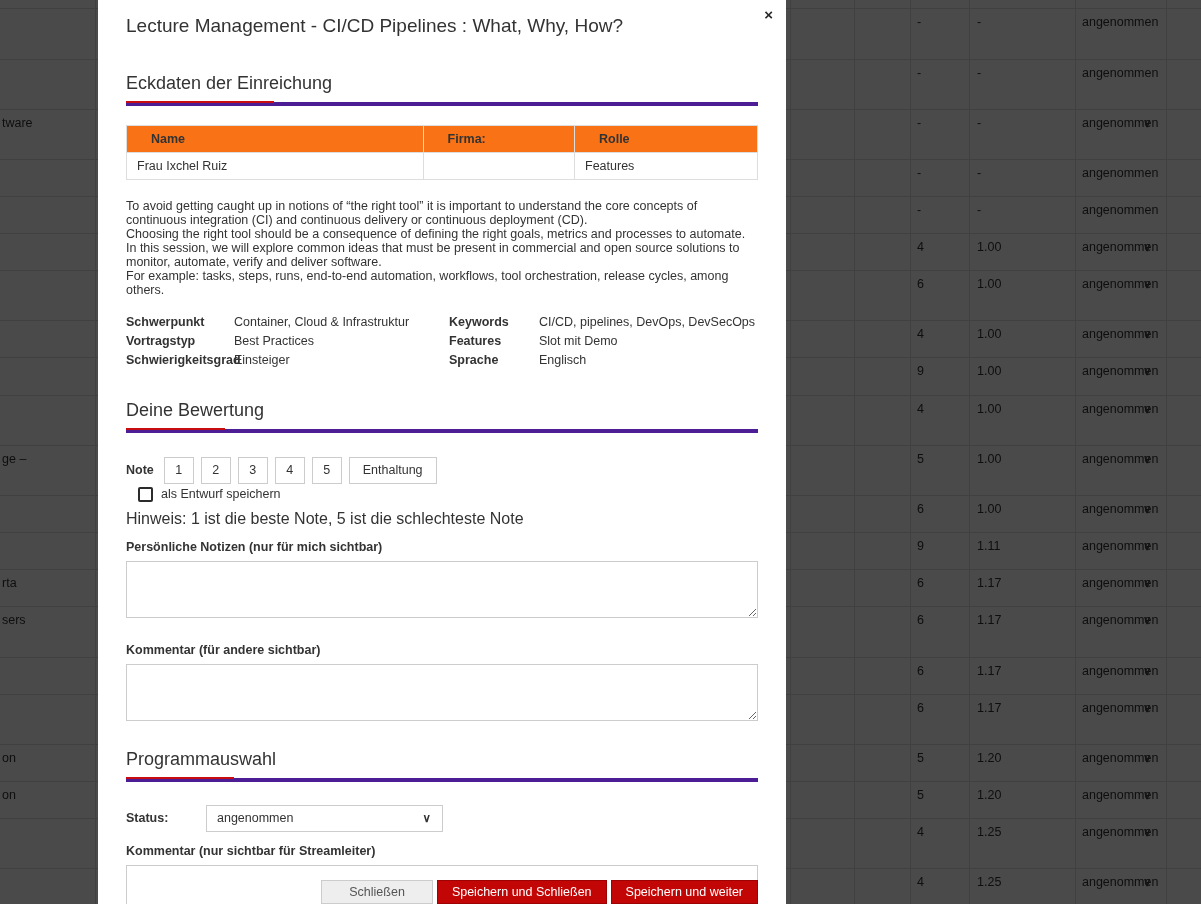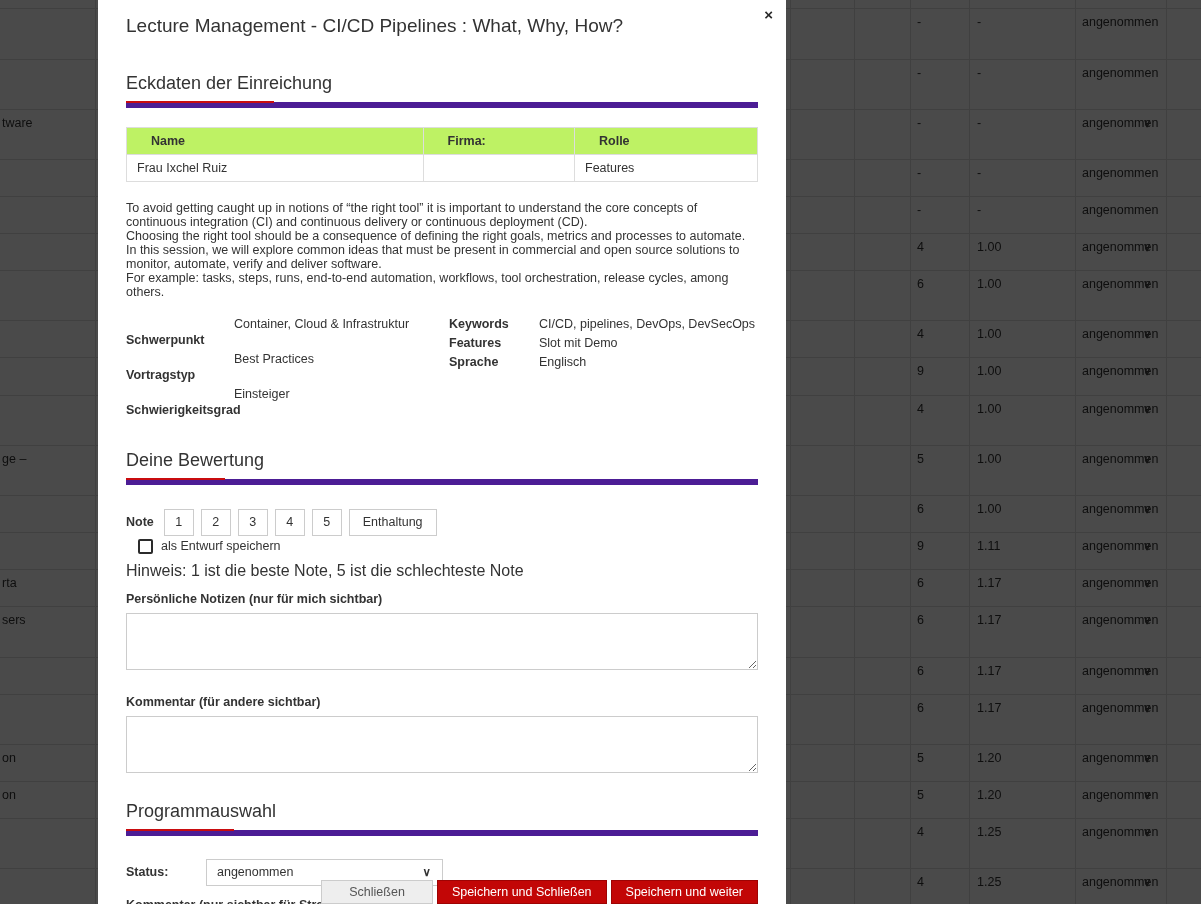--- a/index.html
+++ b/index.html
@@ -21,41 +21,41 @@
   
   .overlay { position:absolute; inset:0; background:rgba(0,0,0,0.71); z-index:10; }
 
   
   .modal { position:absolute; left:98px; top:0; width:688px; height:910px;
     background:#fff; z-index:20; padding:0 28px; }
   .modal-title { padding-top:13px; font-size:19px; font-weight:400; color:#333; line-height:1.4; }
   .close-btn { position:absolute; top:7px; right:13px; font-size:15px; font-weight:700;
     color:#2a2a2a; cursor:pointer; line-height:1; }
 
-  .h2-wrap { position:relative; border-bottom:6px solid #4c1d95; }
+  .h2-wrap { position:relative; border-bottom:4px solid #4c1d95; }
   .h2-wrap h2 { display:inline-block; font-size:18px; font-weight:400; color:#333;
     padding-bottom:8px; position:relative; }
   .h2-wrap h2::after { content:""; position:absolute; left:0; bottom:-1px; height:2px;
     width:72%; background:#c90c0f; }
   .mt1 { margin-top:33px; } .mt2 { margin-top:30px; } .mt3 { margin-top:28px; }
 
   table.people { width:100%; border-collapse:collapse; margin-top:19px; font-size:12.5px; }
   table.people th, table.people td { border:1px solid #ddd; text-align:left;
     padding:6px 10px; font-weight:400; }
-  table.people th { background:#bef264; font-weight:700; color:#333;padding-left:24px; }
+  table.people th { background:#f97316; font-weight:700; color:#333;padding-left:24px; }
   table.people col.c1 { width:47%; } table.people col.c2 { width:24%; } table.people col.c3 { width:29%; }
 
   .desc { margin-top:19px; font-size:12.5px; line-height:14px; color:#333; }
 
   .meta { display:flex; margin-top:16px; font-size:12.5px; }
   .meta-col { display:flex; flex-direction:column; }
   .meta-col.left { width:323px; }
   .meta-row { display:flex; line-height:19px; }
   .meta-row .lbl { font-weight:700; color:#333; }
-  .meta-col.left .lbl { width:108px;margin-top:16px; }
+  .meta-col.left .lbl { width:108px; }
   .meta-col.right .lbl { width:90px; }
 
   .note-row { margin-top:24px; display:flex; justify-content:space-between; align-items:flex-start;flex-direction:column; }
   .note-left { display:flex; align-items:center; gap:7px; }
   .note-lbl { font-weight:700; font-size:12.5px; margin-right:3px; }
   .grade-btn { min-width:30px; height:27px; background:#fff; border:1px solid #ccc;
     font-size:12.5px; color:#333; text-align:center; line-height:25px; cursor:pointer; padding:0 6px; }
   .abstain { padding:0 13px; }
   .draft { display:flex; align-items:center; gap:8px; margin-top:3px;margin-left:12px; }
   .checkbox { width:15px; height:15px; border:2px solid #2b2b2b; border-radius:2px;

